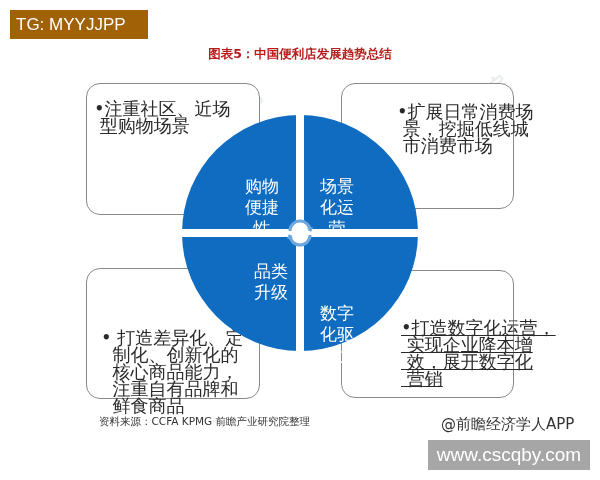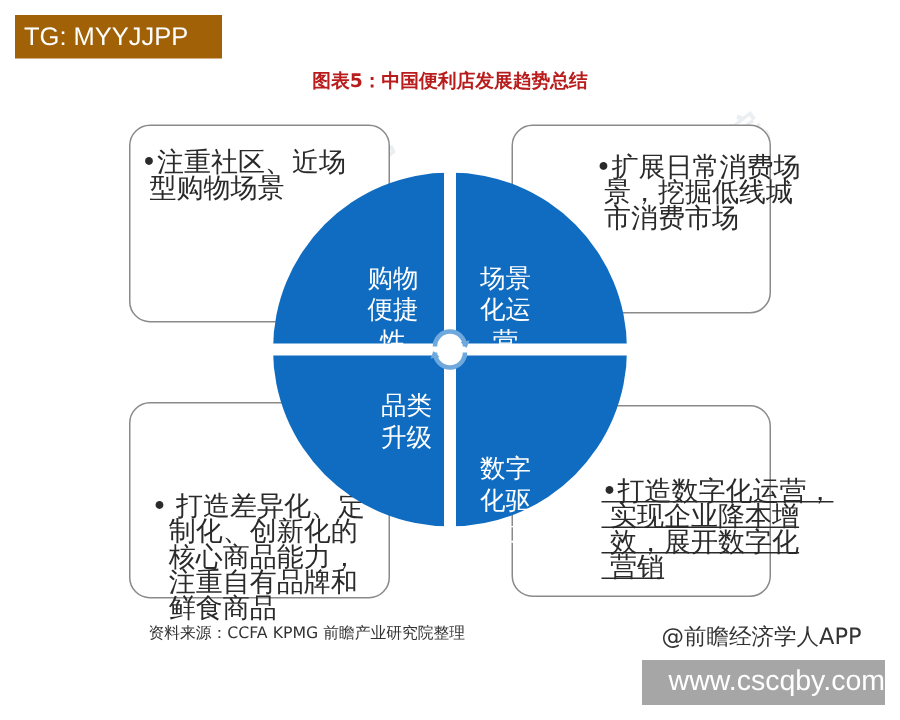--- a/index.html
+++ b/index.html
@@ -33,21 +33,21 @@
   .cycle-icon { position: absolute; left: 285px; top: 218px; width: 30px; height: 30px; }
   .source {
     position: absolute; left: 76px; top: 415px; font-size: 10.5px; color: #333333; margin-left: 23px;
   }
   .credit {
     position: absolute; left: 441px; top: 415px; font-size: 15px; color: #333333;
   }
   .site {
     position: absolute; left: 428px; top: 440px; width: 162px; height: 30px;
     background: #a6a6a6; color: #ffffff; font-family: "Liberation Sans", sans-serif;
-    font-size: 19px; line-height: 30px; text-align: right;
+    font-size: 19px; line-height: 30px; text-align: center;
   }
   .watermark {
     position: absolute; color: rgba(180,190,205,0.25); font-size: 26px; font-weight: bold;
     transform: rotate(-38deg); pointer-events: none; white-space: nowrap;
   }
 </style>
 </head>
 <body>
 
 <div class="tag">TG: MYYJJPP</div>

